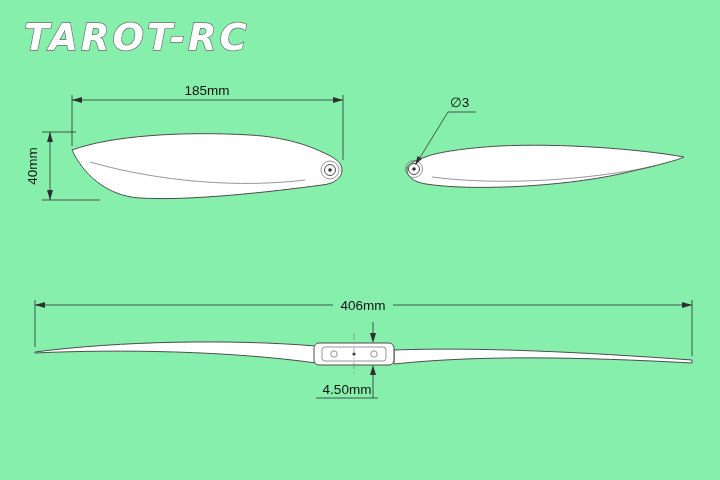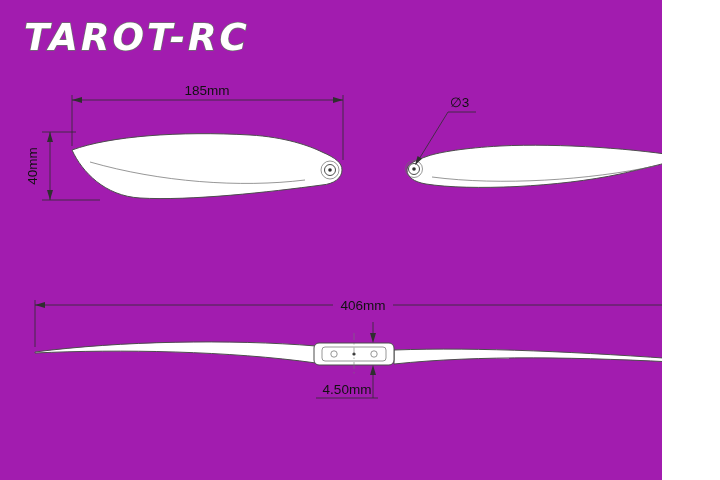--- a/index.html
+++ b/index.html
@@ -1,19 +1,19 @@
 <!DOCTYPE html>
 <html><head>
 <meta charset="utf-8">
 <style>
   html,body{margin:0;padding:0;background:#ffffff;}
   .canvas{
     position:relative;
-    width:662px;height:480px;
-    background:#a21caf;
+    width:720px;height:480px;
+    background:#86efac;
     overflow:hidden;
     font-family:"Liberation Sans", sans-serif;
   }
   svg{position:absolute;inset:0;display:block;}
   .outline{fill:#ffffff;stroke:#4d4d4d;stroke-width:1;}
   .detail{fill:none;stroke:#6a6a6a;stroke-width:.7;}
   .dim-line{stroke:#2f2f2f;stroke-width:.8;fill:none;}
   .arrow{fill:#2f2f2f;stroke:none;}
   .dim-text{
     font-family:"Liberation Sans", sans-serif;

